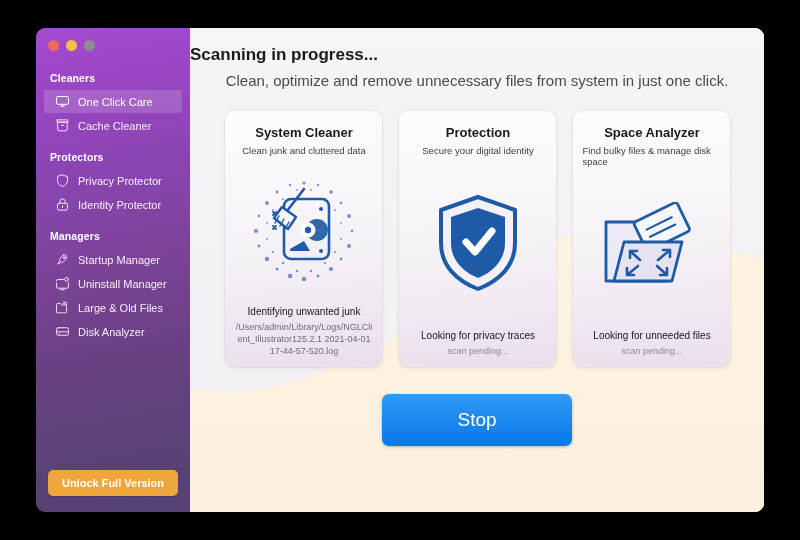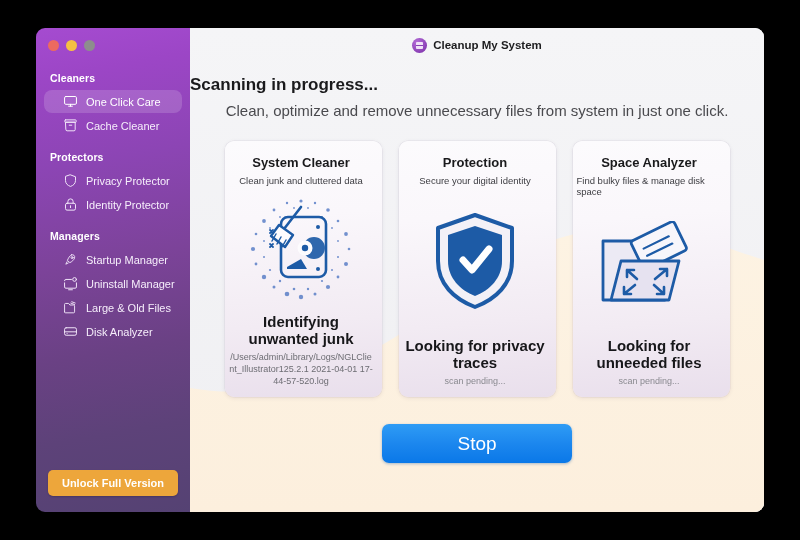--- a/index.html
+++ b/index.html
@@ -48,22 +48,22 @@
   .nav-header {
     font-size: 10.5px; font-weight: bold;
     color: #ffffff;
     padding: 4px 0 6px 14px;
     letter-spacing: 0.1px;
   }
   .nav-item {
     display: flex; align-items: center;
     height: 23px;
     margin: 0 8px 1px 8px;
-    padding-left: 18px;
-    border-radius: 8px;
+    padding-left: 10px;
+    border-radius: 1px;
     font-size: 11px;
     color: #f6eefb;
     cursor: default;
   }
   .nav-item.selected {
     background: rgba(255,255,255,0.16);
     color: #ffffff;
   }
   .nav-item .ico {
     width: 17px; height: 17px;
@@ -148,48 +148,48 @@
     gap: 17px;
     margin-top: 22px;
   }
   .card {
     width: 157px; height: 256px;
     border-radius: 9px;
     background: linear-gradient(175deg, #fcfbfd 0%, #faf7fb 30%, #f2ebf3 70%, #e9dfec 100%);
     box-shadow: 0 1px 4px rgba(60,40,80,0.10), 0 0 0 0.5px rgba(120,100,140,0.10);
     display: flex; flex-direction: column;
     align-items: center;
-    padding: 14px 8px 10px 4px;
+    padding: 14px 8px 10px 10px;
     position: relative;
   }
   .card-title { font-size: 13px; font-weight: bold; color: #1a1a1c; }
   .card-sub { font-size: 9.5px; color: #3d3d42; margin-top: 5px; }
   .card-art {
     flex: 1 1 auto;
     display: flex; align-items: center; justify-content: center;
     width: 100%;
   }
   .card-status {
-    font-size: 15px; font-weight: bold; color: #17171a;
+    font-size: 10px; font-weight: normal; color: #17171a;
     text-align: center;
   }
   .card-detail {
     font-size: 9px; color: #6d6d73;
     text-align: center; margin-top: 4px;
     line-height: 1.35;
     word-break: break-word;
   }
   .card-detail.pending { color: #8a8a90; }
 
   #stop-wrap {
     display: flex; justify-content: center;
     margin-top: 27px;
   }
   #stop-btn {
-    width: 190px; height: 39px;
+    width: 190px; height: 52px;
     border: none; border-radius: 7px;
     background: linear-gradient(180deg, #2f9cf5 0%, #1c87ee 50%, #0a78e8 100%);
     color: #ffffff;
     font-size: 19px;
     font-family: "Liberation Sans", sans-serif;
     cursor: pointer;
     box-shadow: 0 1px 3px rgba(10,80,160,0.35);
   }
 </style>
 </head>
@@ -323,26 +323,20 @@
           <stop offset="0" stop-color="#fdf3e3"></stop>
           <stop offset="1" stop-color="#fcefdd"></stop>
         </linearGradient>
       </defs>
       <rect x="0" y="0" width="574" height="484" fill="url(#gTop)"></rect>
       <path d="M0,360 C70,372 110,352 165,330 C240,300 300,222 390,205 C470,190 520,215 574,232 L574,484 L0,484 Z" fill="url(#gBot)"></path>
     </svg>
 
     <div id="main-inner">
 
-      <div id="titlebar">
-        <span id="app-icon">
-            <span class="glyph"></span>
-          </span>
-        <span id="app-title">Cleanup My System</span>
-      </div>
 
       <div id="headline">Scanning in progress...</div>
       <div id="subhead">Clean, optimize and remove unnecessary files from system in just one click.</div>
 
       <div id="cards">
 
         <div class="card">
           <div class="card-title">System Cleaner</div>
           <div class="card-sub">Clean junk and cluttered data</div>
           <div class="card-art">

